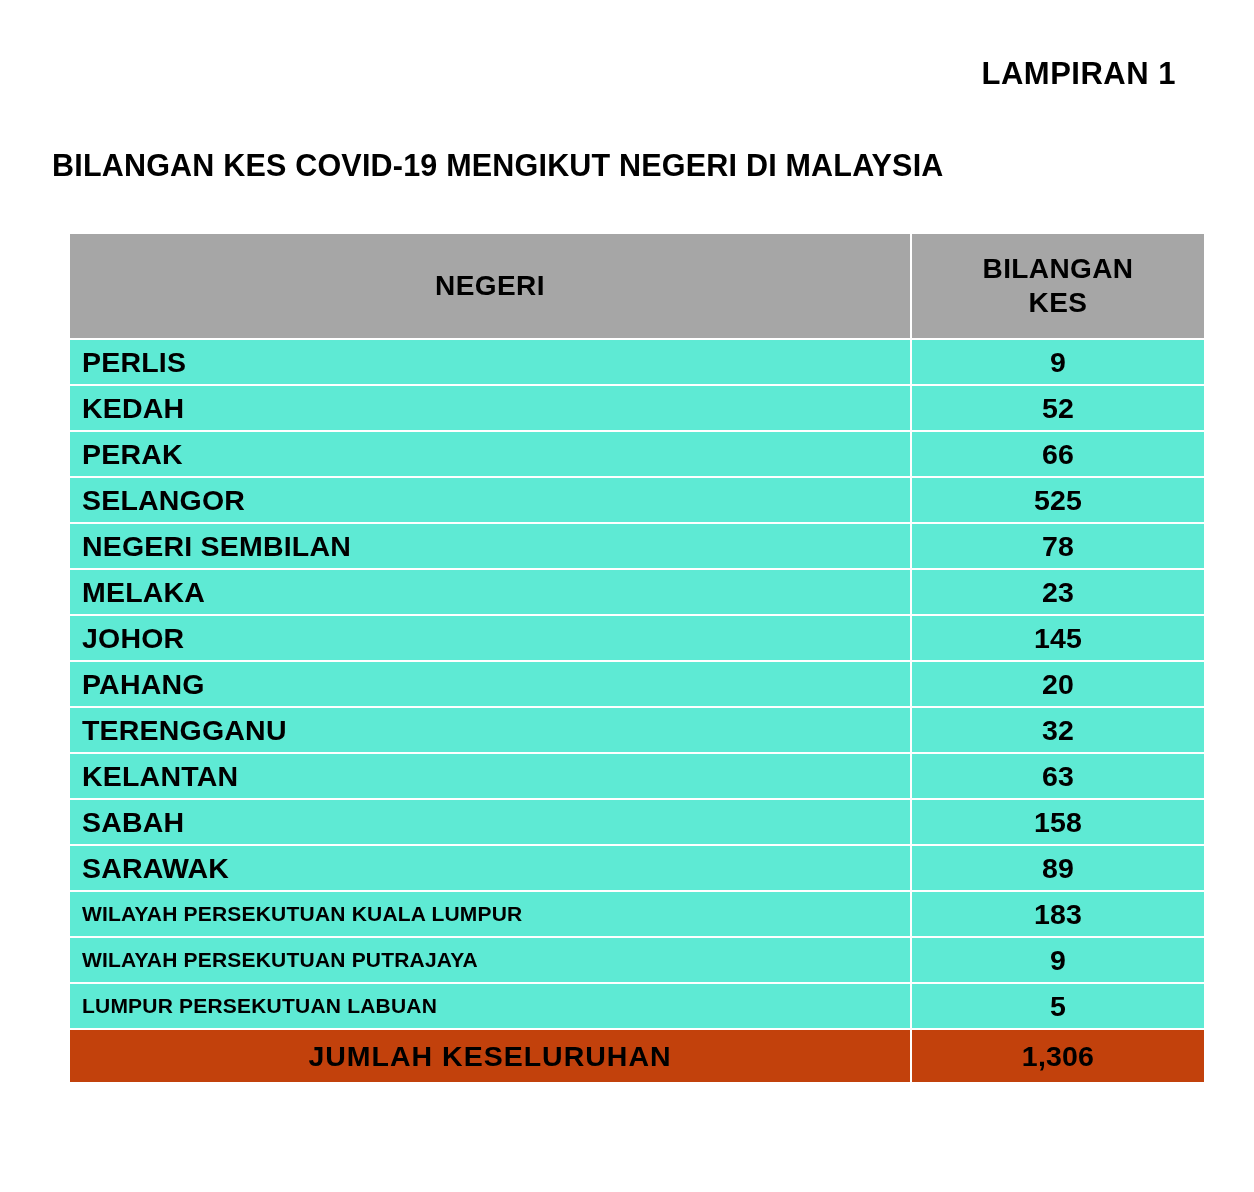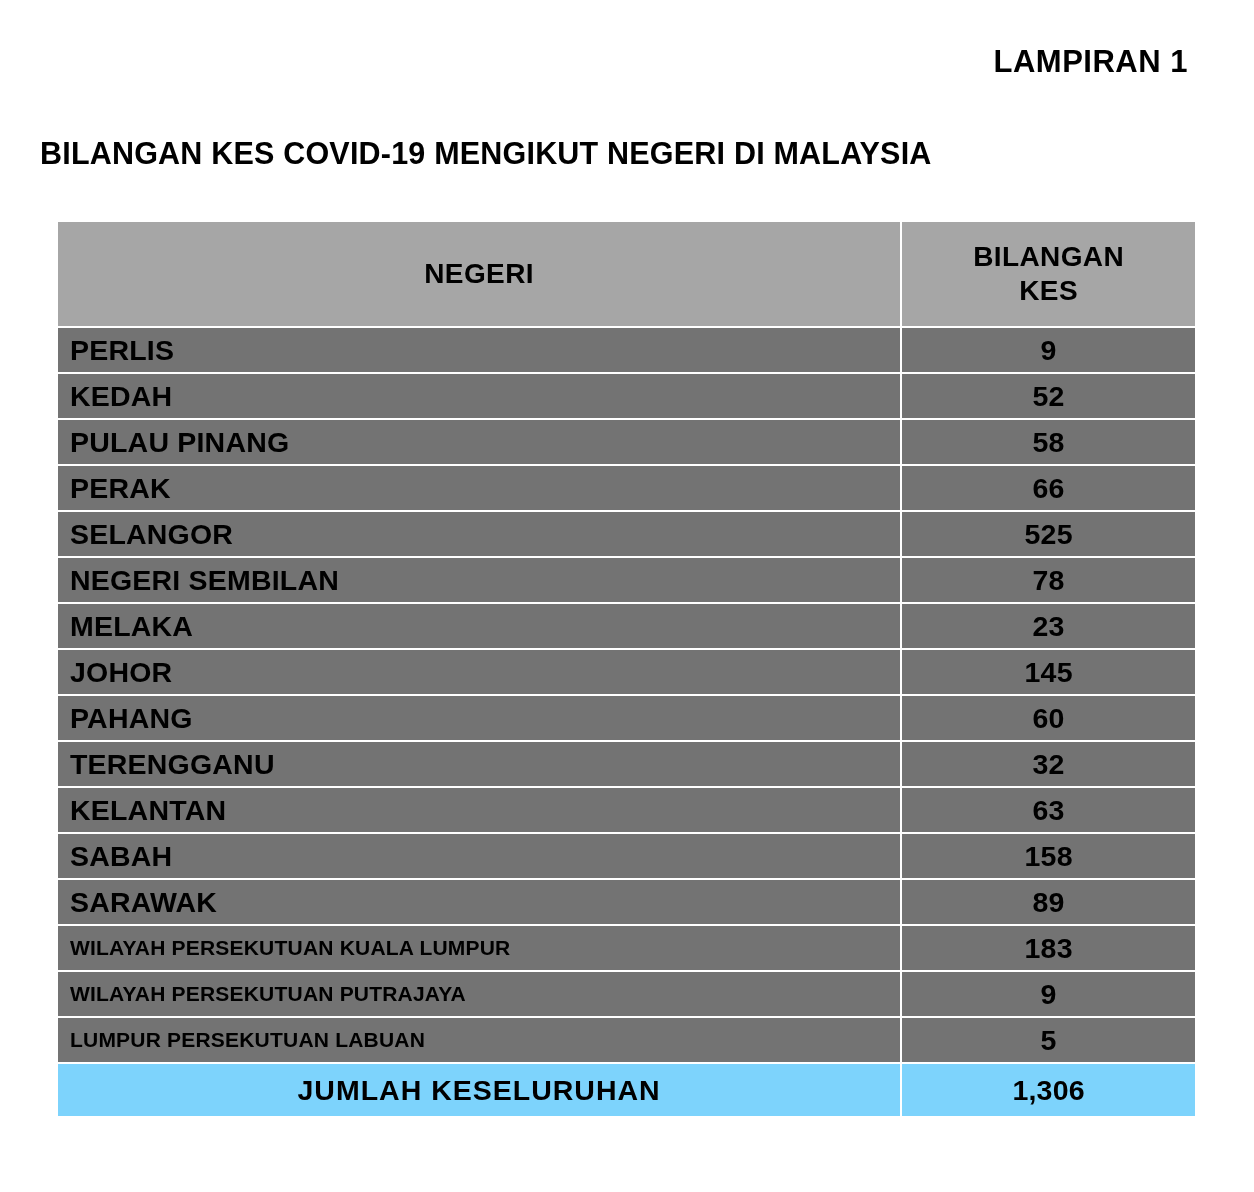--- a/index.html
+++ b/index.html
@@ -12,21 +12,21 @@
     height: 1192px;
     font-family: "Liberation Sans", sans-serif;
     color: #000000;
     position: relative;
     overflow: hidden;
   }
   .page {
     width: 1254px;
     height: 1079px;
     box-sizing: border-box;
-    padding: 0;
+    padding: 12px;
     position: relative;
   }
   .lampiran {
     text-align: right;
     font-size: 31px;
     font-weight: bold;
     letter-spacing: 0.5px;
     padding-right: 66px;
     padding-top: 44px;
   }
@@ -67,37 +67,37 @@
     border-top: 1px solid #8f8f8f;
   }
   thead th.head-negeri {
     width: 840px;
   }
   thead th.head-bilangan {
     width: 292px;
     line-height: 1.22;
   }
   tbody td {
-    background: #737373;
+    background: #5eead4;
     height: 44px;
     font-size: 28.5px;
     font-weight: bold;
     vertical-align: middle;
     letter-spacing: 0.2px;
   }
   tbody td.state {
     text-align: left;
     padding-left: 12px;
     white-space: nowrap;
   }
   tbody td.count {
     text-align: center;
   }
   tbody tr.total td {
-    background: #7dd3fc;
+    background: #c2410c;
     height: 52px;
   }
   tbody tr.total td.state {
     text-align: center;
     padding-left: 0;
     letter-spacing: 1px;
   }
   .state-long {
     font-size: 21px;
   }
@@ -127,24 +127,20 @@
       <tbody>
         <tr>
           <td class="state">PERLIS</td>
           <td class="count">9</td>
         </tr>
         <tr>
           <td class="state">KEDAH</td>
           <td class="count">52</td>
         </tr>
         <tr>
-          <td class="state">PULAU PINANG</td>
-          <td class="count">58</td>
-        </tr>
-        <tr>
           <td class="state">PERAK</td>
           <td class="count">66</td>
         </tr>
         <tr>
           <td class="state">SELANGOR</td>
           <td class="count">525</td>
         </tr>
         <tr>
           <td class="state">NEGERI SEMBILAN</td>
           <td class="count">78</td>
@@ -152,21 +148,21 @@
         <tr>
           <td class="state">MELAKA</td>
           <td class="count">23</td>
         </tr>
         <tr>
           <td class="state">JOHOR</td>
           <td class="count">145</td>
         </tr>
         <tr>
           <td class="state">PAHANG</td>
-          <td class="count">60</td>
+          <td class="count">20</td>
         </tr>
         <tr>
           <td class="state">TERENGGANU</td>
           <td class="count">32</td>
         </tr>
         <tr>
           <td class="state">KELANTAN</td>
           <td class="count">63</td>
         </tr>
         <tr>

